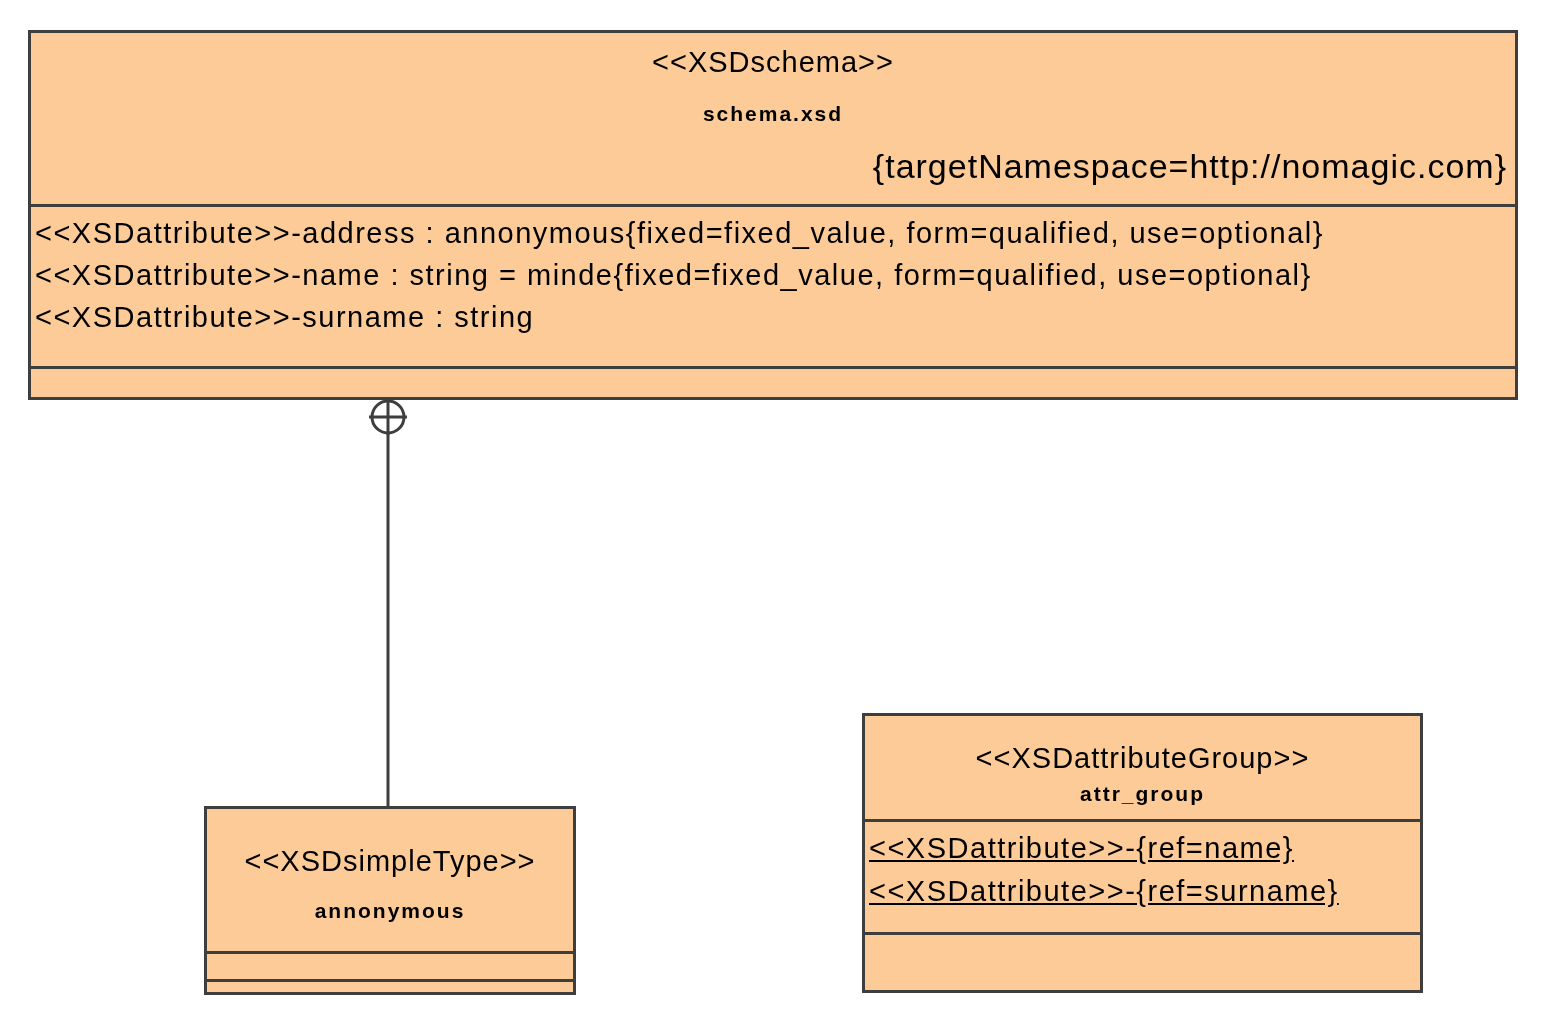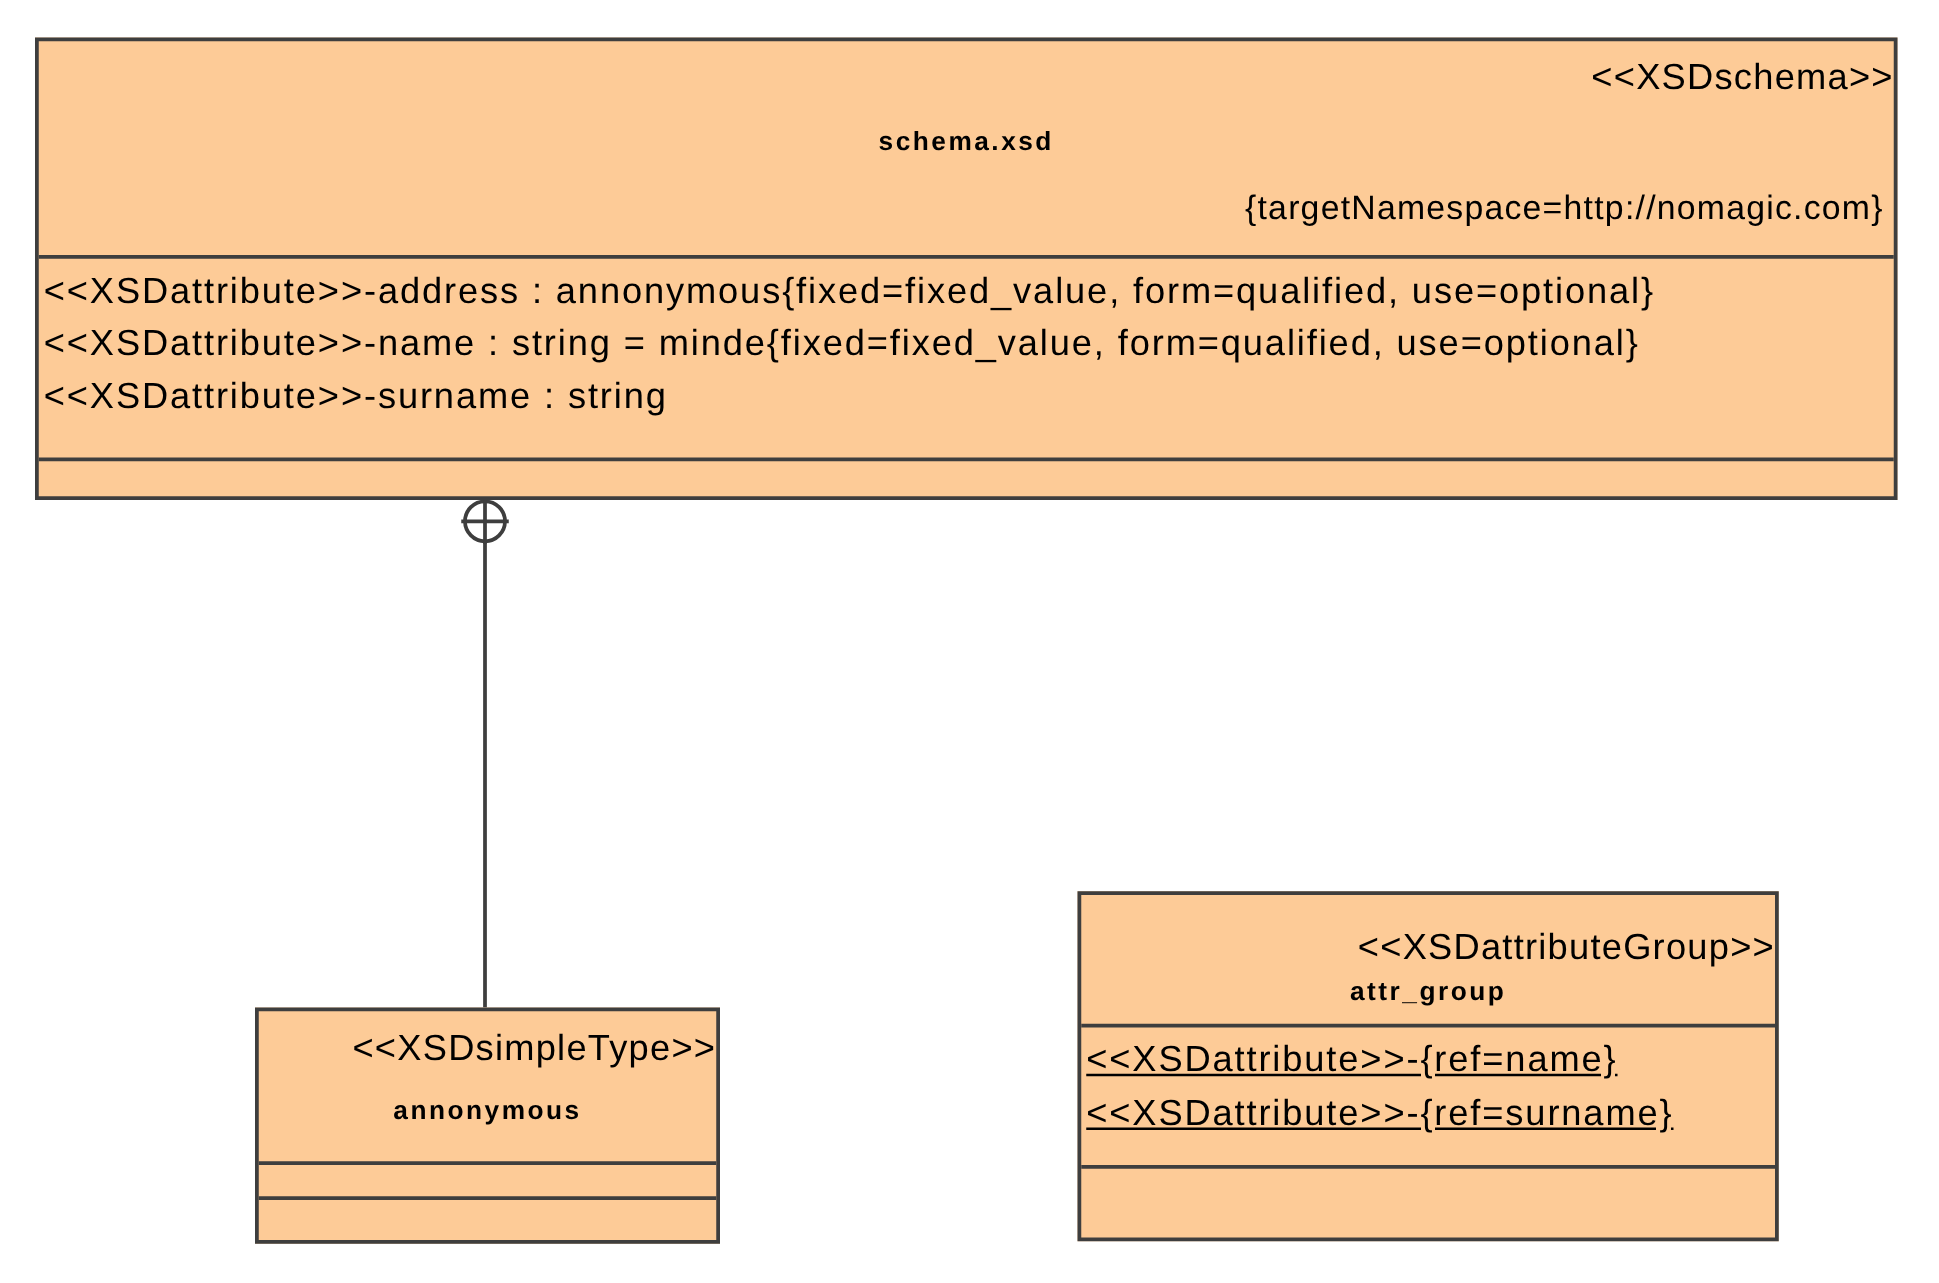--- a/index.html
+++ b/index.html
@@ -16,37 +16,37 @@
 
   .uml-class {
     position: absolute;
     background: #fdcb97;
     border: 3px solid #3e3e3e;
   }
   .compartment { border-bottom: 3px solid #3e3e3e; overflow: hidden; }
   .compartment:last-child { border-bottom: none; }
 
   .stereotype {
-    text-align: right;
+    text-align: center;
     font-size: 29px;
     line-height: 36px;
     letter-spacing: 1px;
     white-space: nowrap;
   }
   .classname {
     text-align: center;
     font-weight: bold;
     font-size: 21px;
     line-height: 36px;
     letter-spacing: 2px;
     white-space: nowrap;
   }
   .constraint {
     text-align: right;
-    font-size: 27px;
+    font-size: 34px;
     line-height: 36px;
     letter-spacing: 1px;
     padding-right: 8px;
     white-space: nowrap;
   }
   .attr-line {
     font-size: 29px;
     line-height: 42px;
     letter-spacing: 1.5px;
     padding-left: 4px;
@@ -56,21 +56,21 @@
   
   .node-schema { left: 28px; top: 30px; width: 1490px; height: 370px; }
   .node-schema .cmp-header { height: 174px; padding-top: 11px; }
   .node-schema .cmp-header .classname  { margin-top: 16px; }
   .node-schema .cmp-header .constraint { margin-top: 16px; }
   .node-schema .cmp-attrs  { height: 162px; padding-top: 5px; }
   .node-schema .cmp-empty  { height: 28px; }
 
   
   .node-simpletype { left: 204px; top: 806px; width: 372px; height: 189px; }
-  .node-simpletype .cmp-header { height: 123px; padding-top: 12px; }
+  .node-simpletype .cmp-header { height: 123px; padding-top: 12px; margin-top: 22px; }
   .node-simpletype .cmp-header .classname { margin-top: 14px; }
   .node-simpletype .cmp-empty1 { height: 28px; }
   .node-simpletype .cmp-empty2 { height: 32px; }
 
   
   .node-attrgroup { left: 862px; top: 713px; width: 561px; height: 280px; }
   .node-attrgroup .cmp-header { height: 106px; padding-top: 24px; }
   .node-attrgroup .cmp-header .classname { margin-top: 0; }
   .node-attrgroup .cmp-attrs  { height: 113px; padding-top: 5px; }
   .node-attrgroup .cmp-attrs .attr-line { line-height: 43px; text-decoration: underline; }

